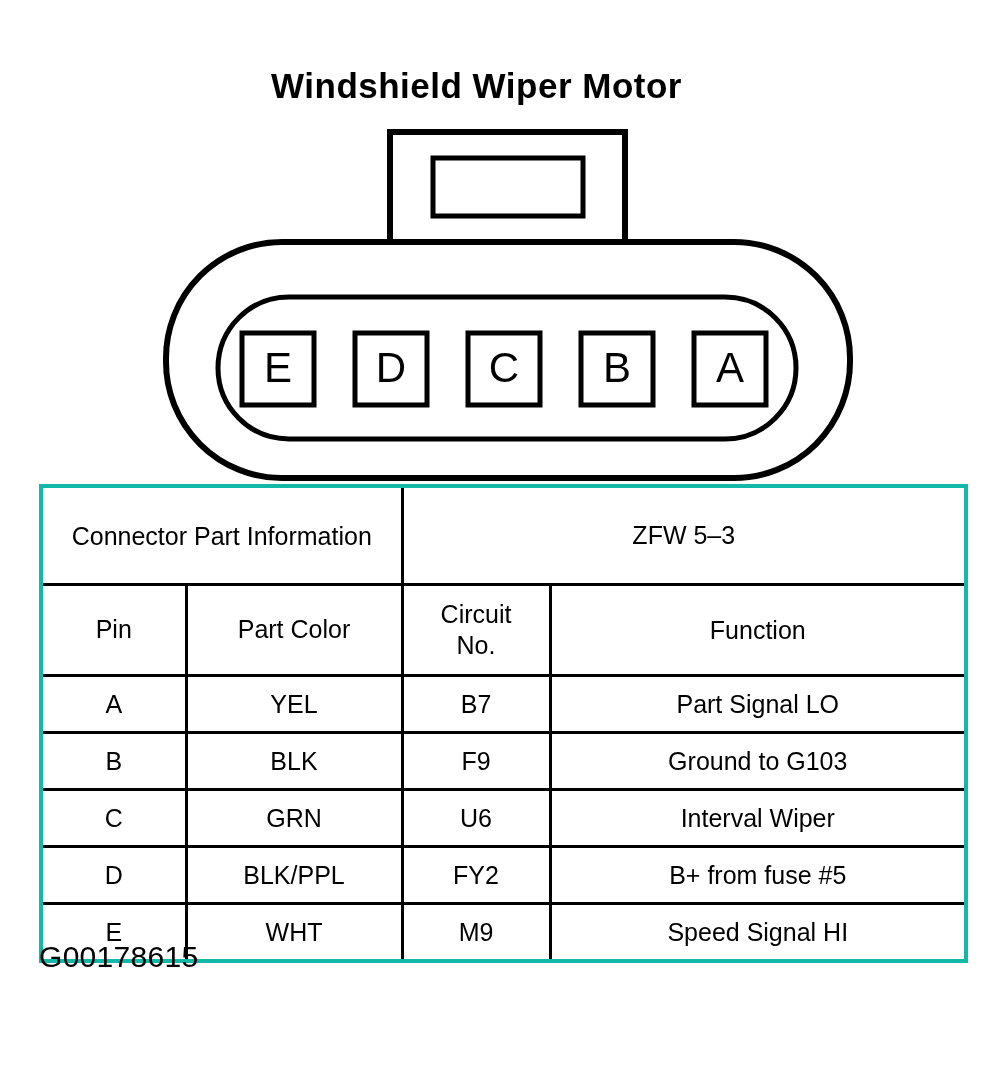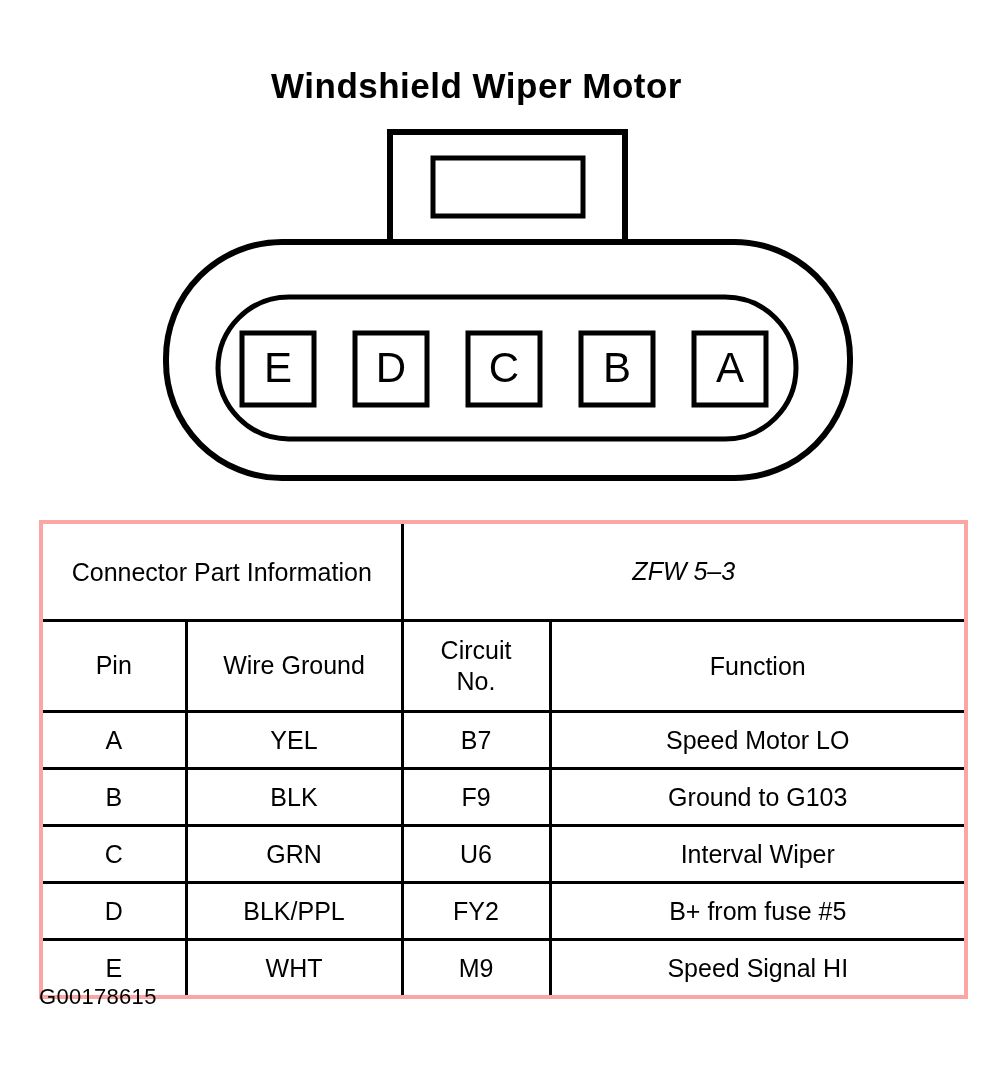--- a/index.html
+++ b/index.html
@@ -44,25 +44,25 @@
     font-size: 42px;
     fill: #000000;
     text-anchor: middle;
     dominant-baseline: middle;
   }
 
   
   #connector-table {
     position: absolute;
     left: 39px;
-    top: 520px;
+    top: 484px;
     width: 925px;
     border-collapse: collapse;
     table-layout: fixed;
-    border: 4px solid #fca5a5;
+    border: 4px solid #14b8a6;
   }
   #connector-table td,
   #connector-table th {
     border: 3px solid #000;
     padding: 0;
     font-size: 25px;
     font-weight: normal;
     text-align: center;
     vertical-align: middle;
     color: #000;
@@ -78,21 +78,20 @@
     line-height: 1.28;
     height: 95px;
     padding: 0 8px;
   }
   .cell-part-number {
     font-weight: bold;
     font-size: 27px;
     text-align: left;
     padding-left: 12px;
     height: 95px;
-    font-style: italic;
   }
   .head-cell {
     font-weight: bold;
     font-size: 26px;
     height: 88px;
     line-height: 1.25;
     vertical-align: bottom;
     padding-bottom: 10px;
   }
   .head-cell.two-line {
@@ -114,22 +113,22 @@
   }
   .cell-function {
     text-align: left;
     padding-left: 12px;
   }
 
   
   #figure-code {
     position: absolute;
     left: 39px;
-    top: 984px;
-    font-size: 22px;
+    top: 940px;
+    font-size: 30px;
     letter-spacing: 0.3px;
   }
 </style>
 </head>
 <body>
 
 <div id="page-title">Windshield Wiper Motor</div>
 
 <div id="connector-diagram">
   <svg id="connector-svg" width="1003" height="375" viewBox="0 0 1003 375">
@@ -173,33 +172,33 @@
     <col class="col-circuit">
     <col class="col-function">
   </colgroup>
   <tbody>
     <tr>
       <td class="cell-part-info" colspan="2">Connector Part Information</td>
       <td class="cell-part-number" colspan="2">ZFW 5–3</td>
     </tr>
     <tr>
       <td class="head-cell">Pin</td>
-      <td class="head-cell">Wire Ground</td>
+      <td class="head-cell">Part Color</td>
       <td class="head-cell two-line">
         <span>Circuit</span><br>
         <span>No.</span>
       </td>
       <td class="head-function">Function</td>
     </tr>
 
     <tr class="data-row">
       <td>A</td>
       <td>YEL</td>
       <td>B7</td>
-      <td class="cell-function">Speed Motor LO</td>
+      <td class="cell-function">Part Signal LO</td>
     </tr>
     <tr class="data-row">
       <td>B</td>
       <td>BLK</td>
       <td>F9</td>
       <td class="cell-function">Ground to G103</td>
     </tr>
     <tr class="data-row">
       <td>C</td>
       <td>GRN</td>

